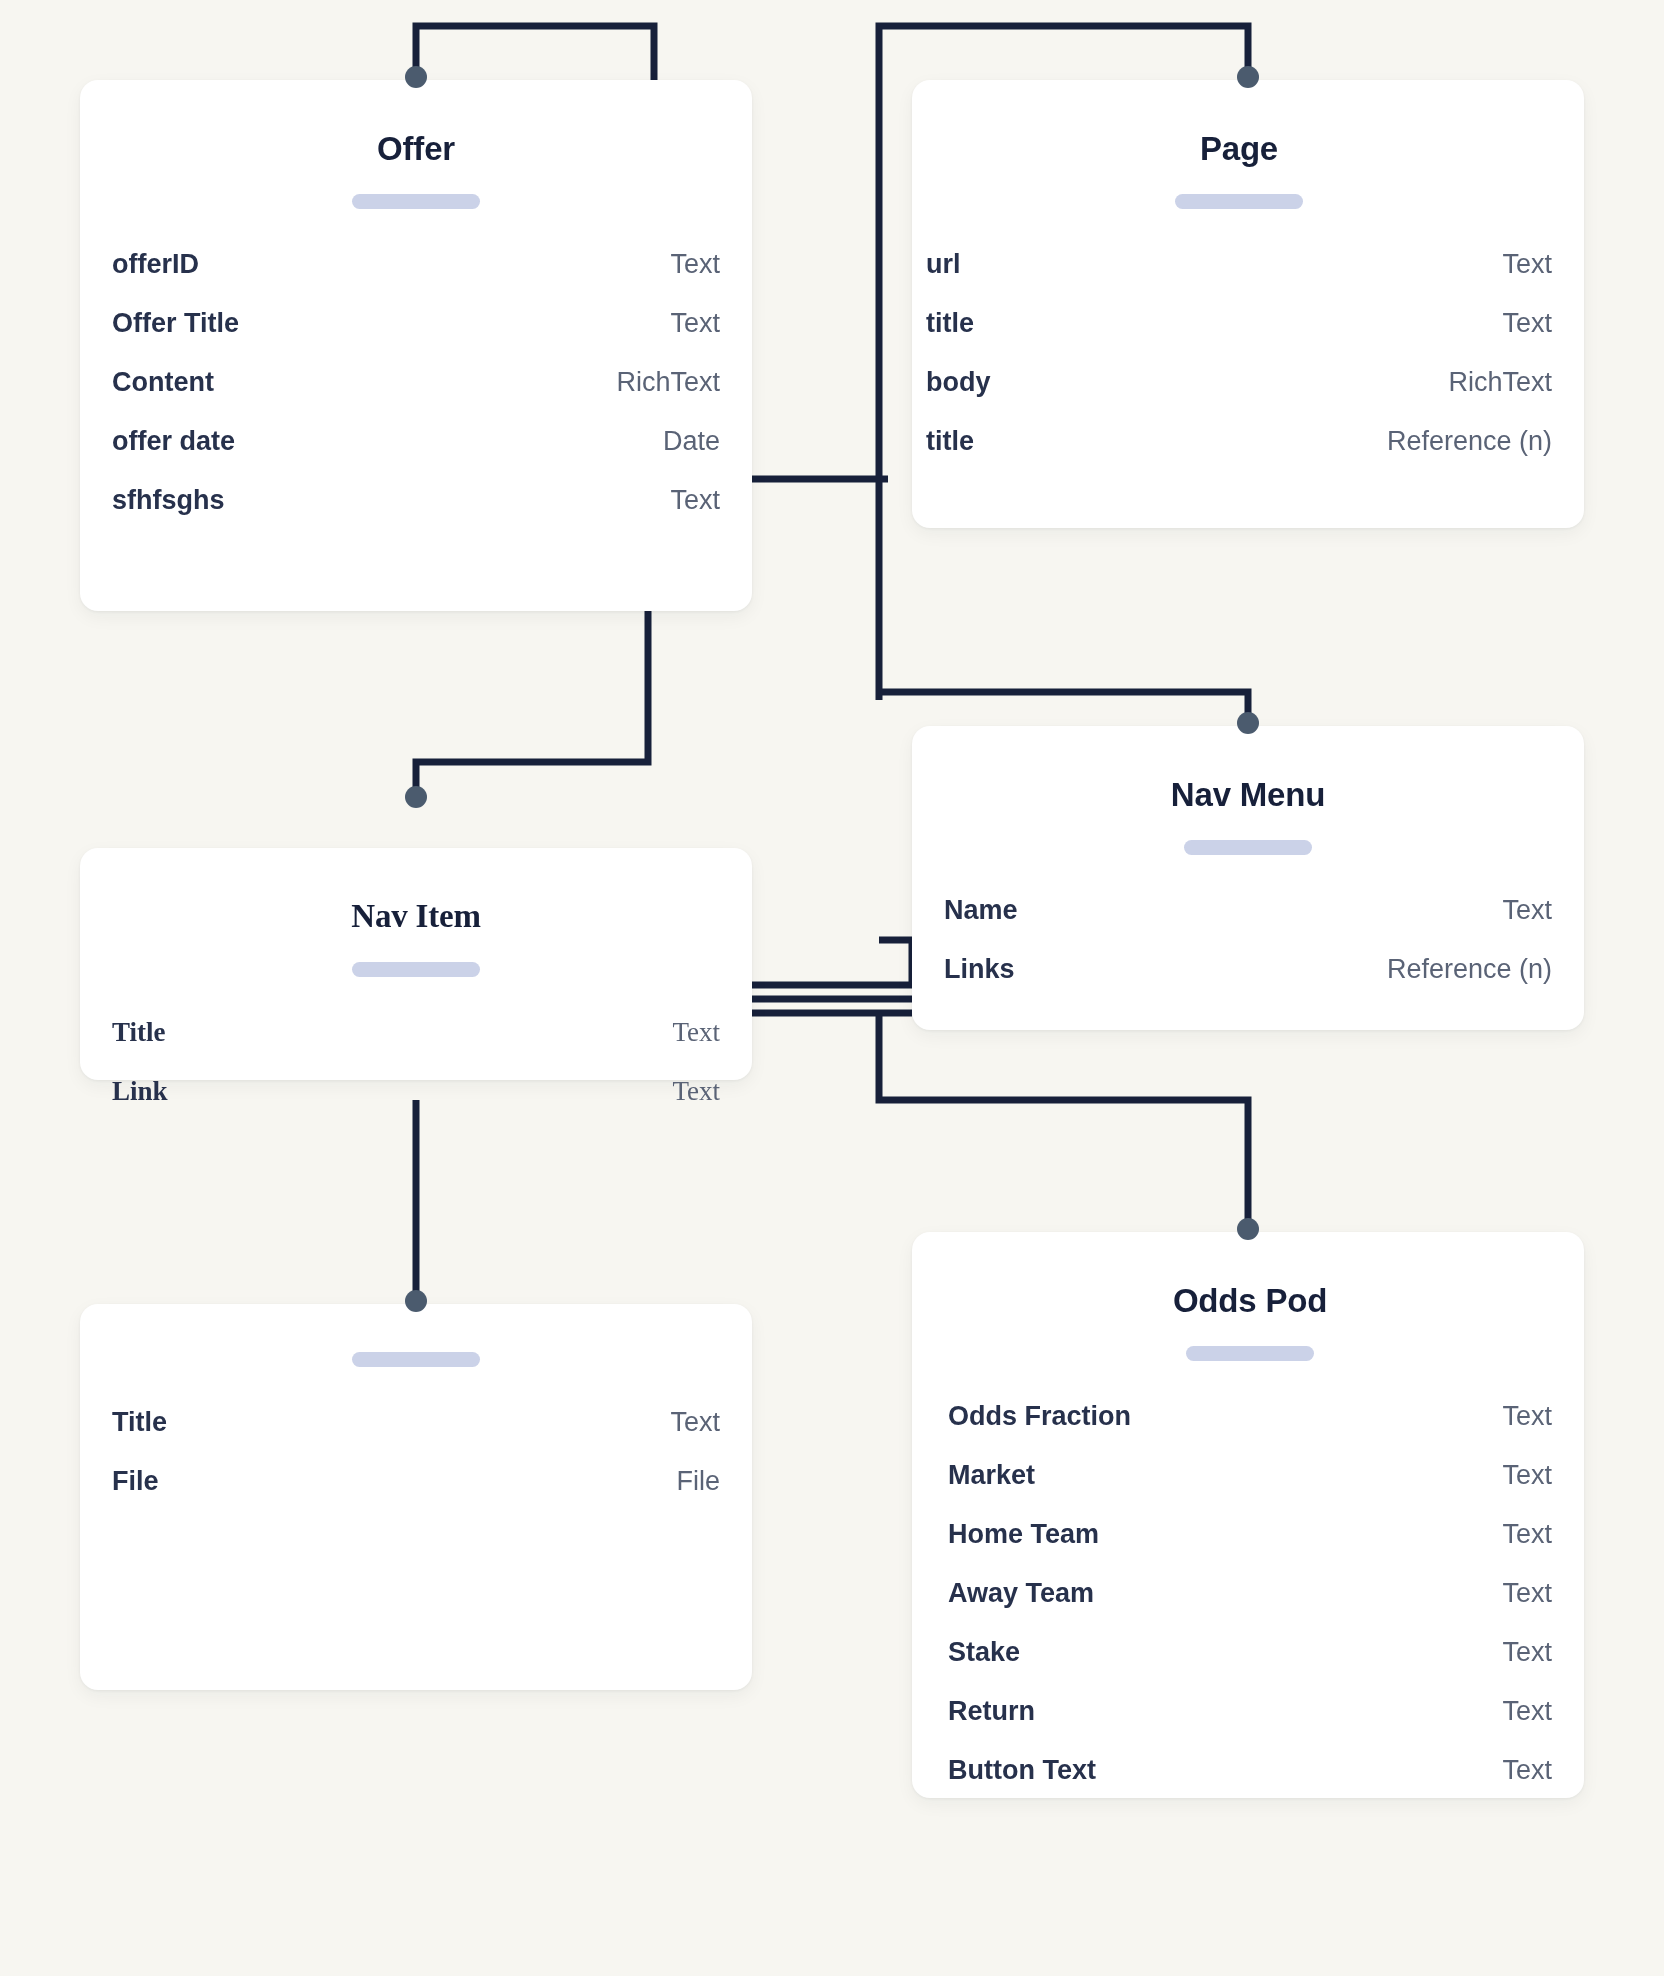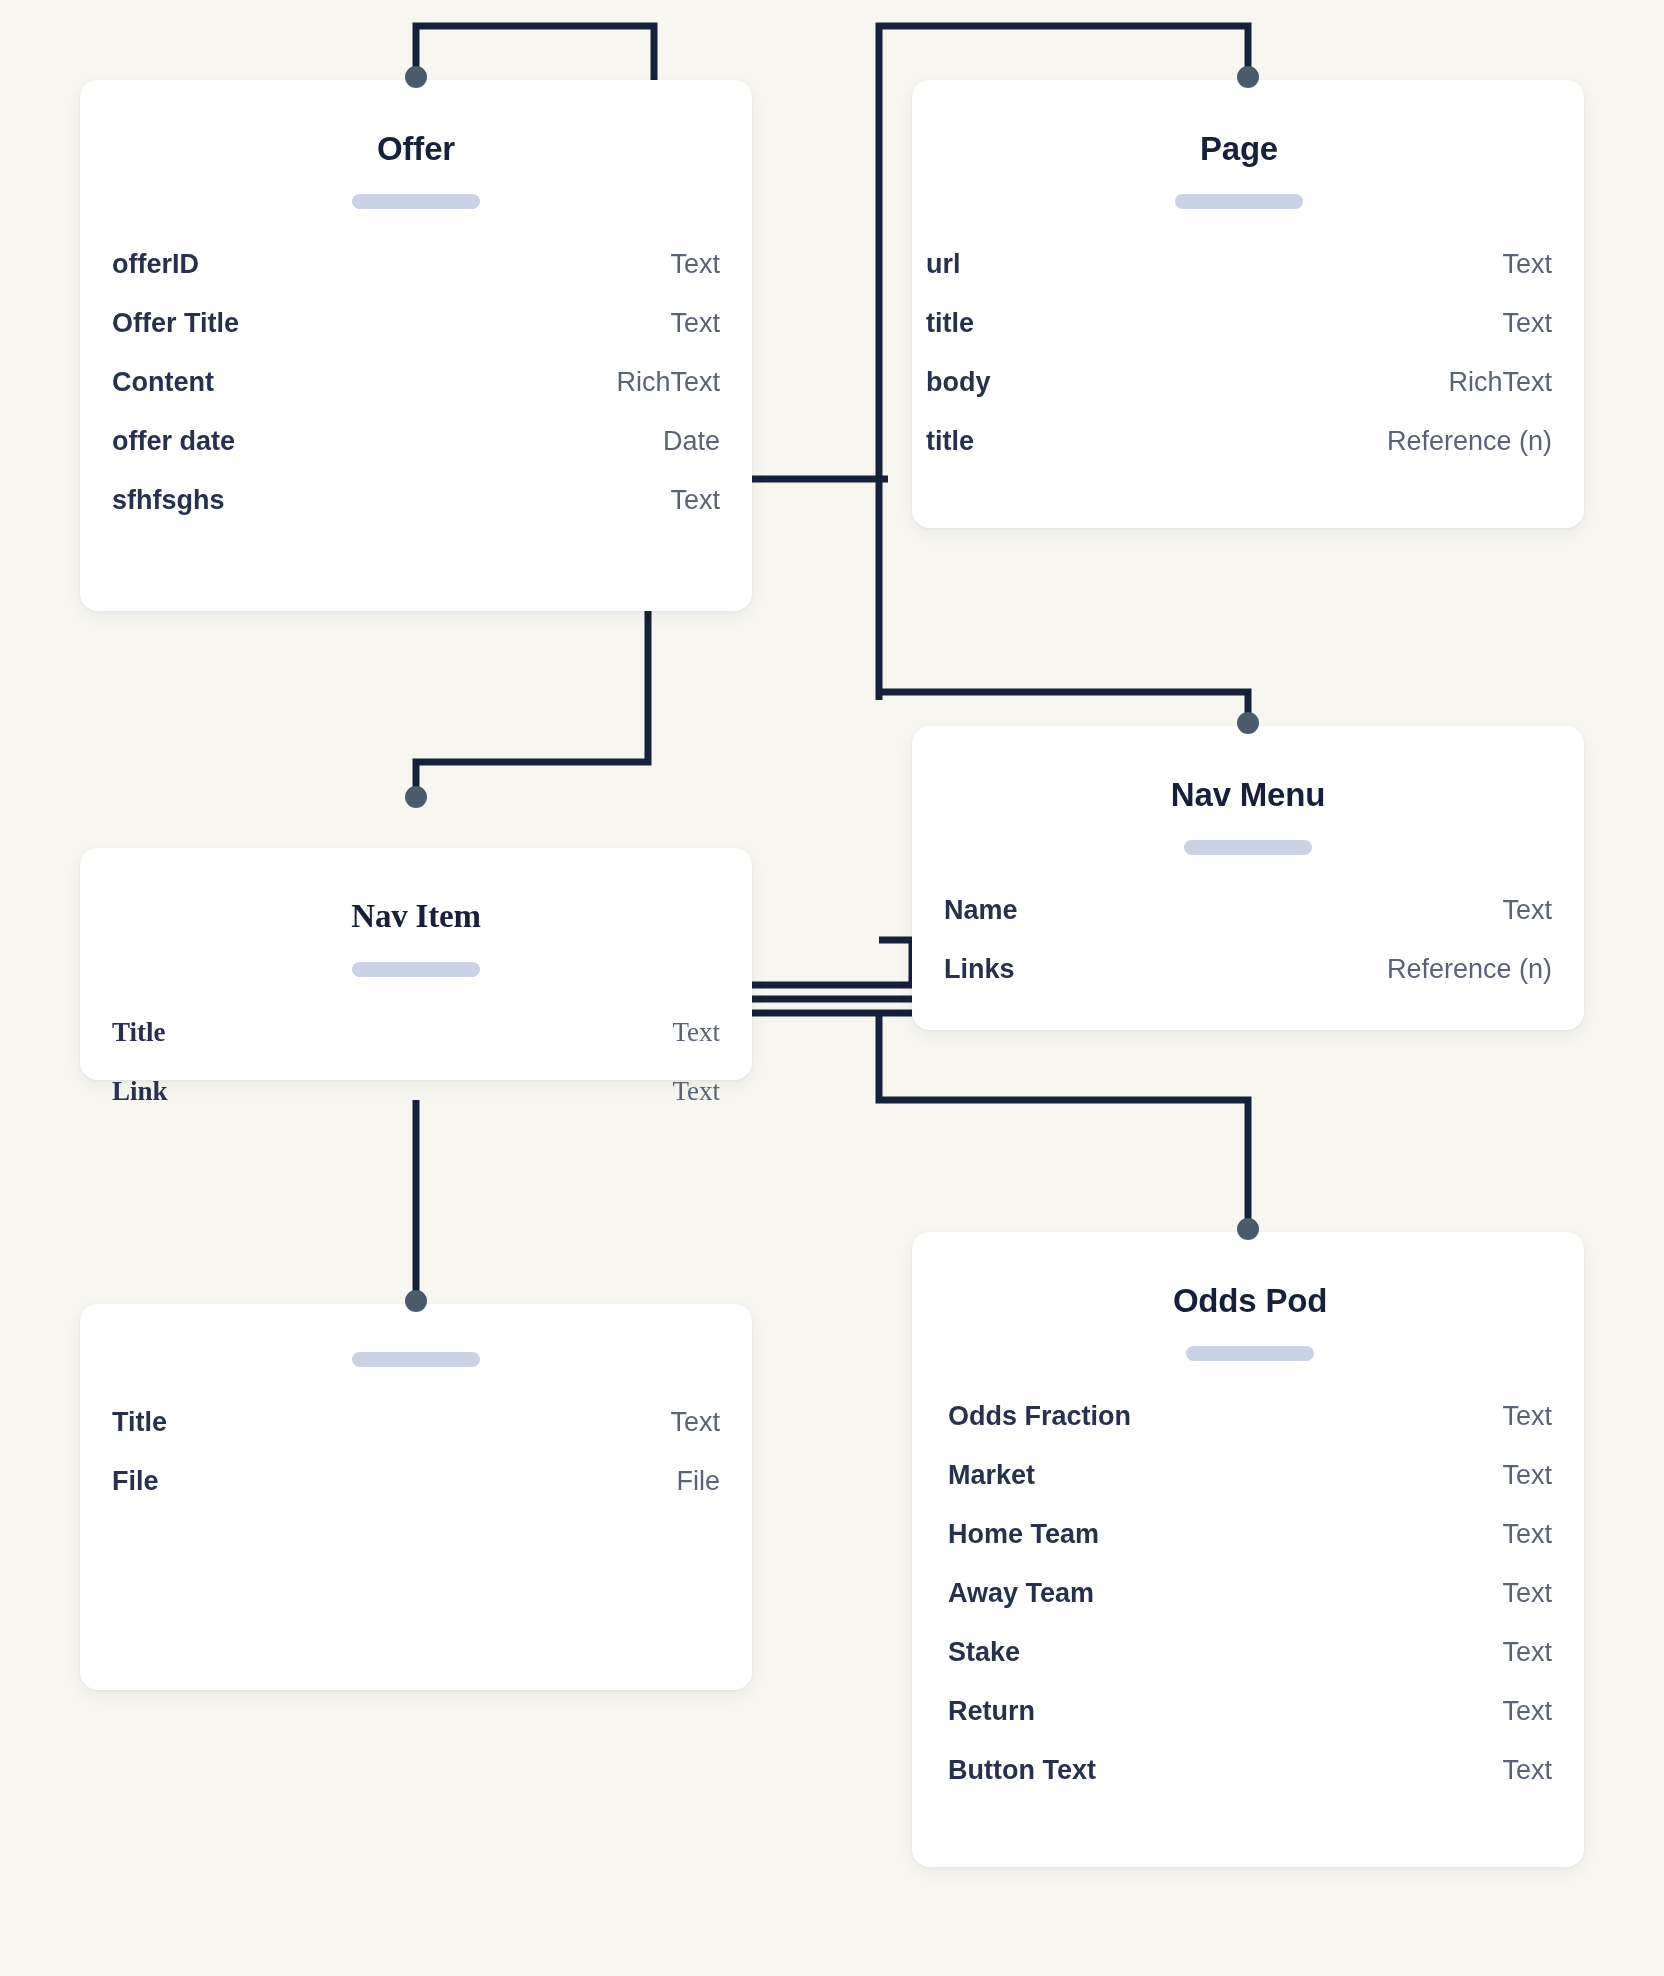--- a/index.html
+++ b/index.html
@@ -220,21 +220,21 @@
         <span class="field-type">Text</span>
       </div>
       <div class="field-row">
         <span class="field-name">File</span>
         <span class="field-type">File</span>
       </div>
     </div>
   </div>
   <div class="anchor-dot" style="left:405px; top:1290px;"></div>
 
-  <div class="card" style="left:912px; top:1232px; width:672px; height:635px;padding-left:36px;">
+  <div class="card" style="left:912px; top:1232px; width:672px; height:566px;padding-left:36px;">
     <div class="card-title">Odds Pod</div>
     <div class="card-badge-row">
       <div class="card-badge"></div>
     </div>
     <div class="fields">
       <div class="field-row">
         <span class="field-name">Odds Fraction</span>
         <span class="field-type">Text</span>
       </div>
       <div class="field-row">

